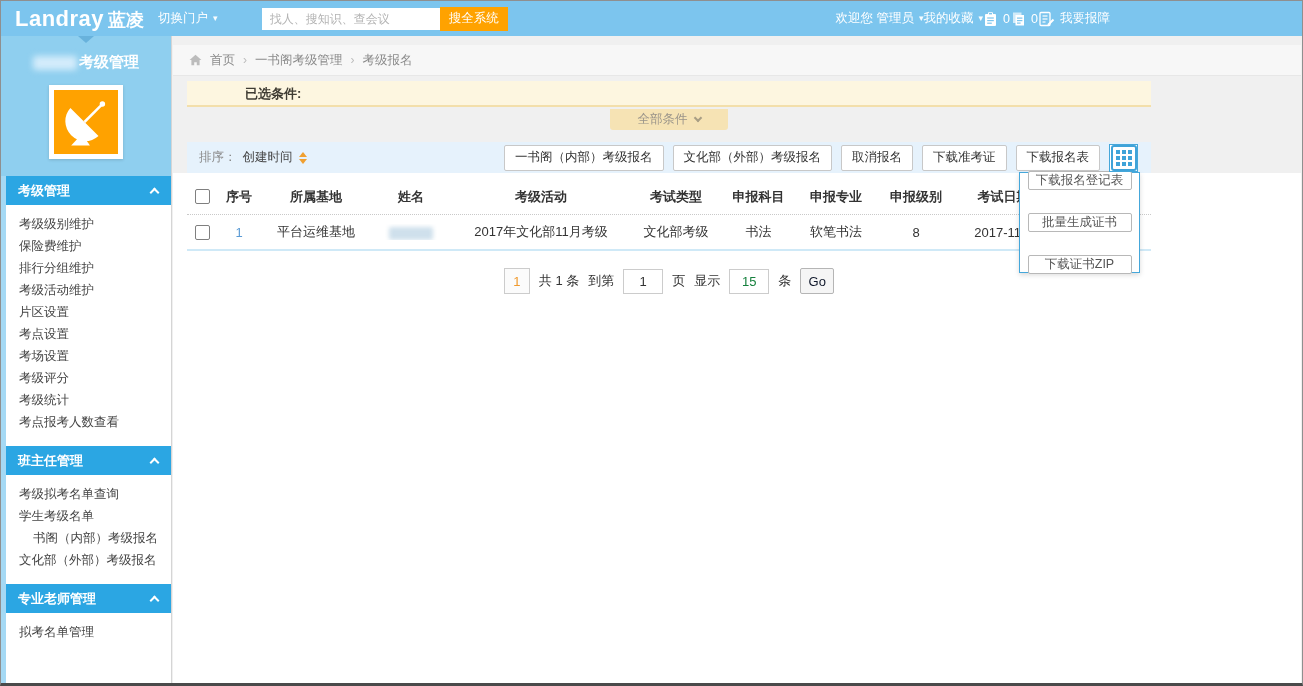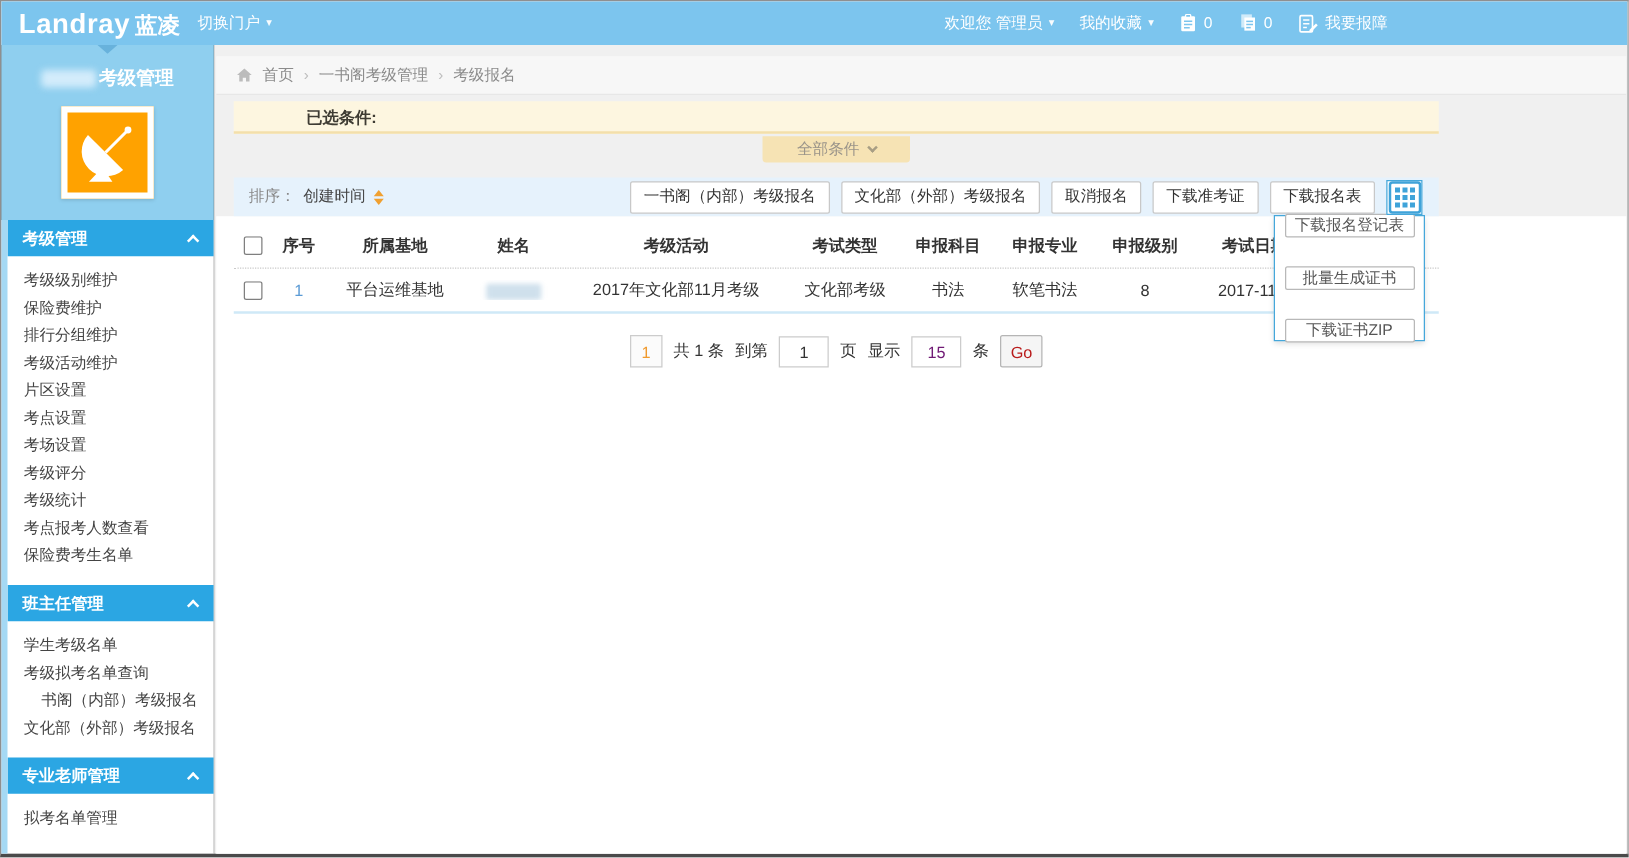--- a/index.html
+++ b/index.html
@@ -14,21 +14,21 @@
   .logo-en { font-size:22px; font-weight:bold; letter-spacing:.5px; }
   .logo-cn { font-size:18px; font-weight:bold; }
   .portal-switch { margin-left:14px; font-size:12.5px; display:flex; align-items:center; gap:5px; cursor:pointer; }
   .caret { font-size:9px; line-height:1; opacity:.95; }
   .search-group { margin-left:44px; display:flex; align-items:center; }
   .search-input { width:178px; height:22px; border:none; outline:none; padding:0 8px;
                   font-size:12px; color:#555; background:#fff; }
   .search-input::placeholder { color:#b4b4b4; }
   .search-btn { height:24px; padding:0 9px; border:none; background:#ffa200; color:#fff;
                 font-size:12.5px; cursor:pointer; }
-  .topbar-right { margin-left:auto; margin-right:178px; display:flex; align-items:flex-start; gap:20px; font-size:12.5px; }
+  .topbar-right { margin-left:auto; margin-right:178px; display:flex; align-items:flex-end; font-size:12.5px; }
   .tb-item { display:flex; align-items:center; gap:5px; cursor:pointer; white-space:nowrap; }
 
   
   .sidebar { position:absolute; top:35px; left:0; width:171px; bottom:0; background:#404040;
              border-right:1px solid #d5d5d5; z-index:10; }
   .side-top { height:140px; background:#8fcfef; position:relative; text-align:center; }
   .side-notch { position:absolute; top:0; left:50%; margin-left:-8px; width:0; height:0;
                 border-left:8px solid transparent; border-right:8px solid transparent;
                 border-top:7px solid #68b2dc; }
   .side-title { padding-top:17px; color:#fff; font-weight:bold; font-size:15px;
@@ -112,37 +112,41 @@
               border-radius:2px; filter:blur(2px); vertical-align:middle; }
 
   
   .pagination { position:absolute; top:231px; left:14px; width:964px; height:28px;
                 display:flex; align-items:center; justify-content:center; gap:9px; }
   .pg-num { width:26px; height:26px; border:1px solid #ccc; background:#fbfbfb; color:#f09a2e;
             font-size:13px; cursor:pointer; }
   .pg-text { font-size:13px; color:#333; }
   .pg-input { width:40px; height:25px; border:1px solid #ccc; text-align:center; font-size:13px;
               color:#333; background:#fff; }
-  .pg-size { color:#701a75; }
+  .pg-size { color:#15803d; }
   .pg-go { min-width:34px; height:26px; border:1px solid #b5b5b5; background:#f5f5f5; border-radius:2px;
-           font-size:13px; color:#b91c1c; cursor:pointer; }
+           font-size:13px; color:#0f172a; cursor:pointer; }
 </style>
 </head>
 <body>
 
 <div class="page">
 
   <header class="topbar">
     <div class="logo">
       <span class="logo-en">Landray</span>
       <span class="logo-cn">蓝凌</span>
     </div>
     <div class="portal-switch">
       <span>切换门户</span>
       <span class="caret">▾</span>
+    </div>
+    <div class="search-group">
+      <input class="search-input" placeholder="找人、搜知识、查会议" style="">
+      <button class="search-btn">搜全系统</button>
     </div>
     <div class="topbar-right">
       <div class="tb-item">
         <span>欢迎您 管理员</span>
         <span class="caret">▾</span>
       </div>
       <div class="tb-item">
         <span>我的收藏</span>
         <span class="caret">▾</span>
       </div>
@@ -205,29 +209,28 @@
         <li>考级级别维护</li>
         <li>保险费维护</li>
         <li>排行分组维护</li>
         <li>考级活动维护</li>
         <li>片区设置</li>
         <li>考点设置</li>
         <li>考场设置</li>
         <li>考级评分</li>
         <li>考级统计</li>
         <li>考点报考人数查看</li>
-        <li>保险费考生名单</li>
       </ul>
       <div class="side-sec-header mt">
         <span>班主任管理</span>
         <i class="chev-up"></i>
       </div>
       <ul class="side-items">
+        <li>考级拟考名单查询</li>
         <li>学生考级名单</li>
-        <li>考级拟考名单查询</li>
         <li class="indent">书阁（内部）考级报名</li>
         <li>文化部（外部）考级报名</li>
       </ul>
       <div class="side-sec-header mt">
         <span>专业老师管理</span>
         <i class="chev-up"></i>
       </div>
       <ul class="side-items">
         <li>拟考名单管理</li>
       </ul>

